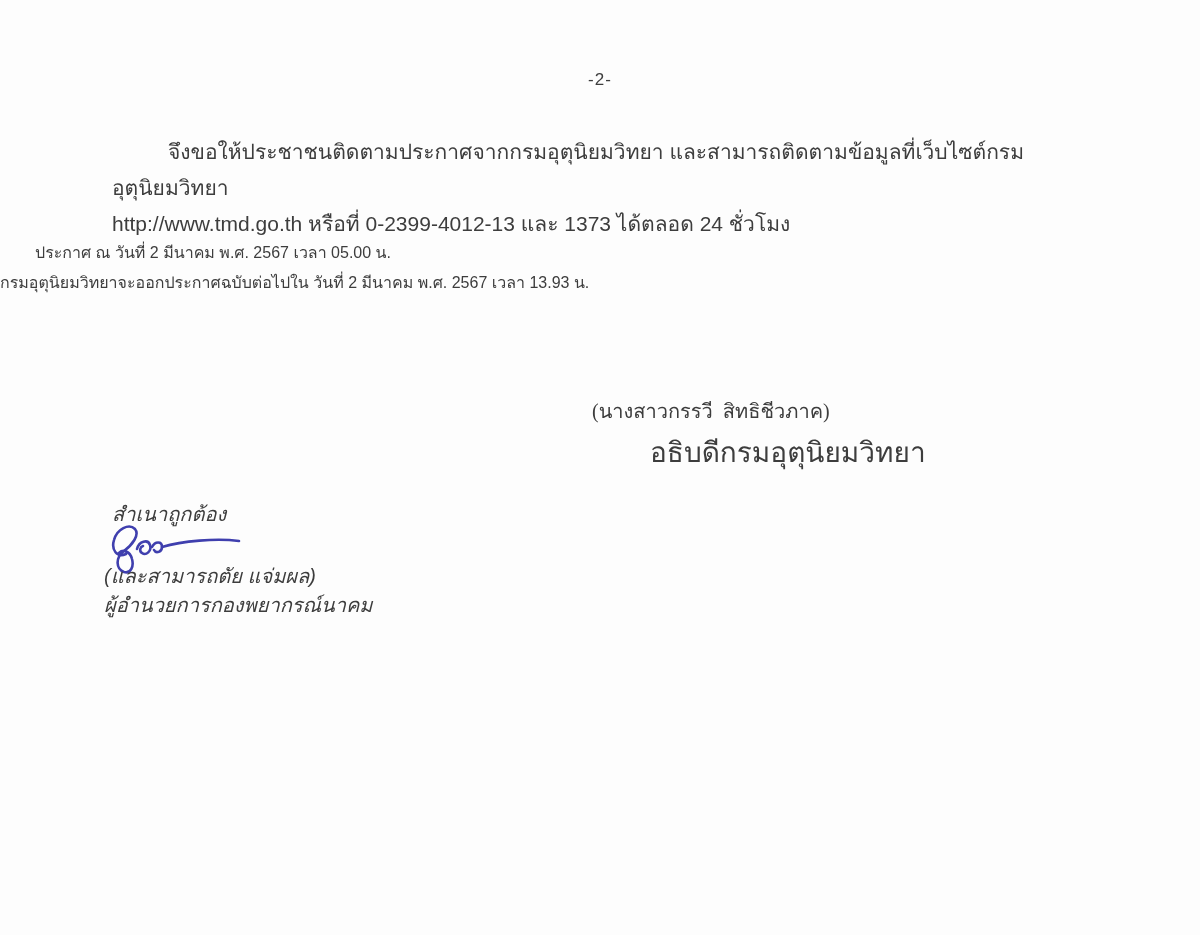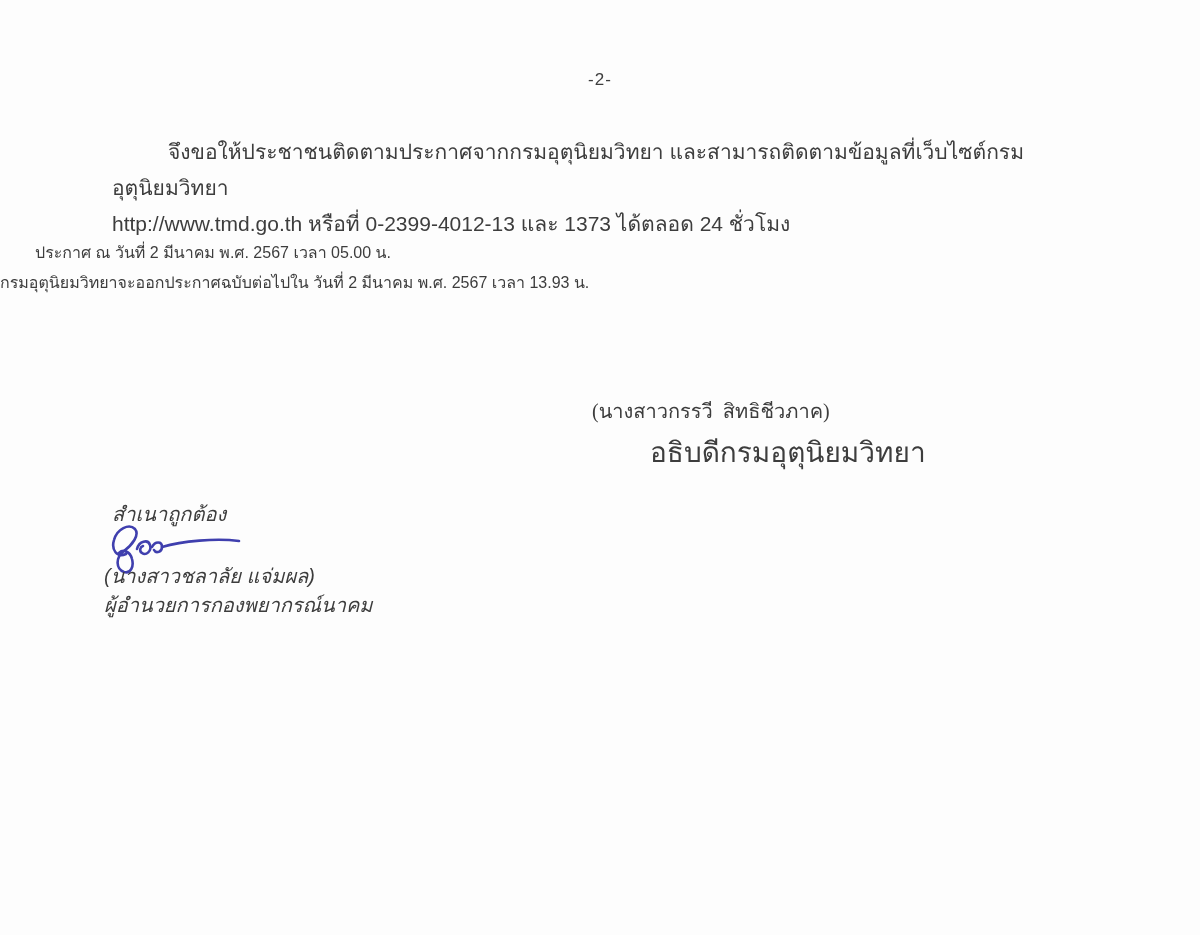--- a/index.html
+++ b/index.html
@@ -80,17 +80,17 @@
   <div class="abs cert-block">
     <div class="cert-label">สำเนาถูกต้อง</div>
     <svg class="cert-sig" viewBox="0 0 140 52" xmlns="http://www.w3.org/2000/svg">
       <g fill="none" stroke="#3f3fae" stroke-width="2.6" stroke-linecap="round" stroke-linejoin="round">
         <path d="M22 32 C 13 36 7 28 10 18 C 13 7 25 1 31 7 C 36 13 28 23 20 29 C 11 36 12 47 20 50 C 27 52 30 44 28 37 C 26 29 19 27 15 31"></path>
         <path d="M33 27 C 35 19 44 17 46 23 C 48 29 42 34 38 31 C 35 29 36 25 39 24"></path>
         <path d="M48 25 C 51 19 58 19 58 25 C 58 30 52 32 50 28"></path>
         <path d="M58 25 C 78 19 112 16 135 19"></path>
       </g>
     </svg>
-    <div class="cert-name">(นางสาวชลาลัย แจ่มผล)</div>
+    <div class="cert-name">(และสามารถตัย แจ่มผล)</div>
     <div class="cert-title">ผู้อำนวยการกองพยากรณ์นาคม</div>
   </div>
 
 </div>
 
 </body></html>

